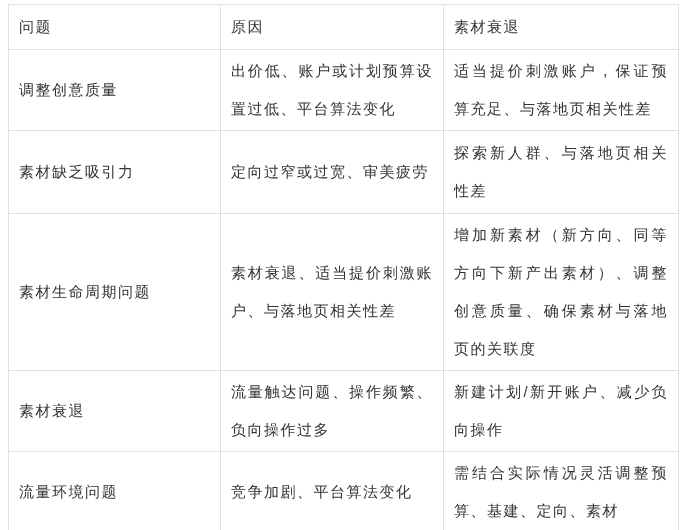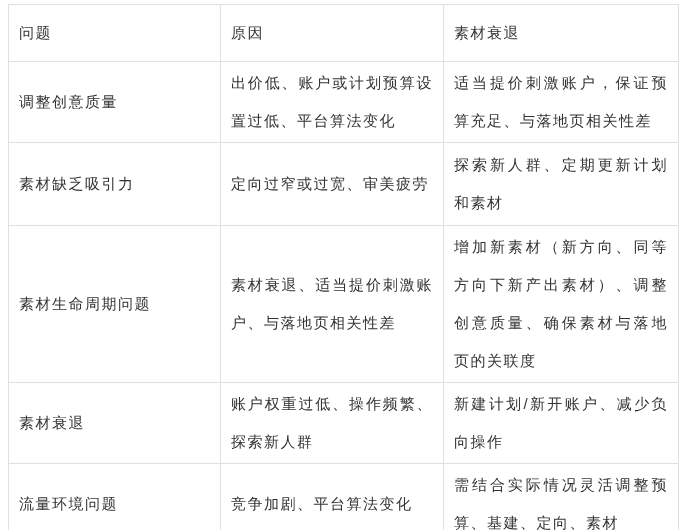--- a/index.html
+++ b/index.html
@@ -32,21 +32,21 @@
     letter-spacing: 1.5px;
     line-height: 38px;
     vertical-align: middle;
     text-align: justify;
     text-justify: inter-ideograph;
     overflow: hidden;
   }
   table.data-table th {
     text-align: left;
   }
-  tr.r-head { height: 57px; padding-left: 41px; }
+  tr.r-head { height: 45px; padding-left: 41px; }
   tr.r1 { height: 81px; }
   tr.r2 { height: 83px; }
   tr.r3 { height: 151px; }
   tr.r4 { height: 79px; }
   tr.r5 { height: 80px; }
 </style>
 </head>
 <body>
 
 <div class="table-wrap">
@@ -65,30 +65,30 @@
     </thead>
     <tbody>
       <tr class="r1">
         <td>调整创意质量</td>
         <td>出价低、账户或计划预算设置过低、平台算法变化</td>
         <td>适当提价刺激账户，保证预算充足、与落地页相关性差</td>
       </tr>
       <tr class="r2">
         <td>素材缺乏吸引力</td>
         <td>定向过窄或过宽、审美疲劳</td>
-        <td>探索新人群、定期更新计划和素材</td>
+        <td>探索新人群、与落地页相关性差</td>
       </tr>
       <tr class="r3">
         <td>素材生命周期问题</td>
         <td>素材衰退、适当提价刺激账户、与落地页相关性差</td>
         <td>增加新素材（新方向、同等方向下新产出素材）、调整创意质量、确保素材与落地页的关联度</td>
       </tr>
       <tr class="r4">
         <td>素材衰退</td>
-        <td>账户权重过低、操作频繁、探索新人群</td>
+        <td>流量触达问题、操作频繁、负向操作过多</td>
         <td>新建计划/新开账户、减少负向操作</td>
       </tr>
       <tr class="r5">
         <td>流量环境问题</td>
         <td>竞争加剧、平台算法变化</td>
         <td>需结合实际情况灵活调整预算、基建、定向、素材</td>
       </tr>
     </tbody>
   </table>
 </div>

